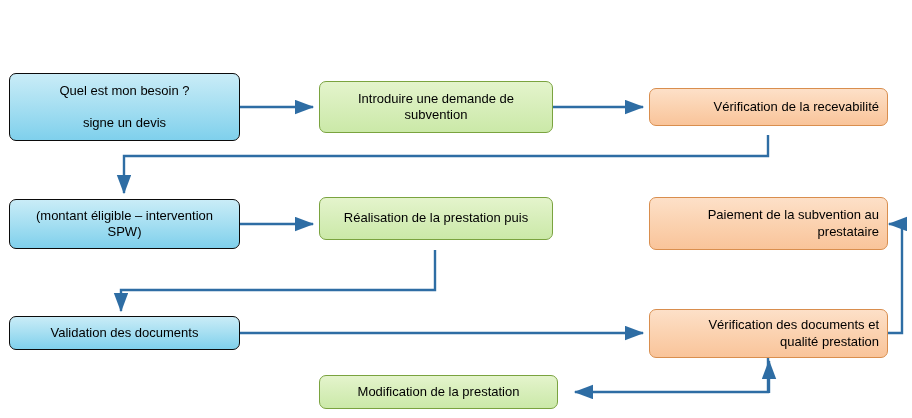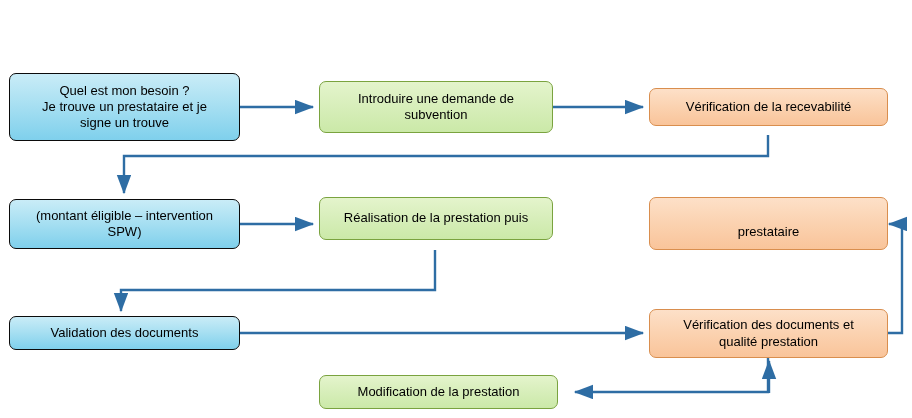--- a/index.html
+++ b/index.html
@@ -40,20 +40,21 @@
     background: linear-gradient(to bottom, #c9ecf7 0%, #a9e0f2 45%, #7fd0ec 100%);
     border: 1px solid #0b0b0b;
   }
   .green {
     background: linear-gradient(to bottom, #e4f4cc 0%, #d7eeba 50%, #cbe9a8 100%);
     border: 1px solid #7aa33f;
   }
   .orange {
     background: linear-gradient(to bottom, #fde0c8 0%, #fbd2b0 50%, #f9c49a 100%);
     border: 1px solid #d98e4e;
+    text-align: right;
   }
   svg.arrows {
     position: absolute;
     left: 0;
     top: 0;
     width: 912px;
     height: 418px;
     pointer-events: none;
   }
 </style>
@@ -86,22 +87,22 @@
 
       <path d="M768,358 L768,392 L575,392"></path>
 
       <path d="M769,393 L769,361" marker-end="url(#ah)"></path>
     </g>
   </svg>
 
   <div class="node blue" style="left:9px; top:73px; width:231px; height:68px;">
     <span class="lines">
       <span>Quel est mon besoin ?</span><br>
-      <span>Je trouve un prestataire et je</span><br>
-      <span>signe un trouve</span>
+      <br>
+      <span>signe un devis</span>
     </span>
   </div>
 
   <div class="node green" style="left:319px; top:81px; width:234px; height:52px;">
     <span class="lines">
       <span>Introduire une demande de</span><br>
       <span>subvention</span>
     </span>
   </div>
 
@@ -118,21 +119,21 @@
   </div>
 
   <div class="node green" style="left:319px; top:197px; width:234px; height:43px;">
     <span class="lines">
       <span>Réalisation de la prestation puis</span><br>
     </span>
   </div>
 
   <div class="node orange" style="left:649px; top:197px; width:239px; height:53px;">
     <span class="lines">
-      <br>
+      <span>Paiement de la subvention au</span><br>
       <span>prestataire</span>
     </span>
   </div>
 
   <div class="node blue" style="left:9px; top:316px; width:231px; height:34px;">
     <span class="lines">
       <span>Validation des documents</span>
     </span>
   </div>
 

